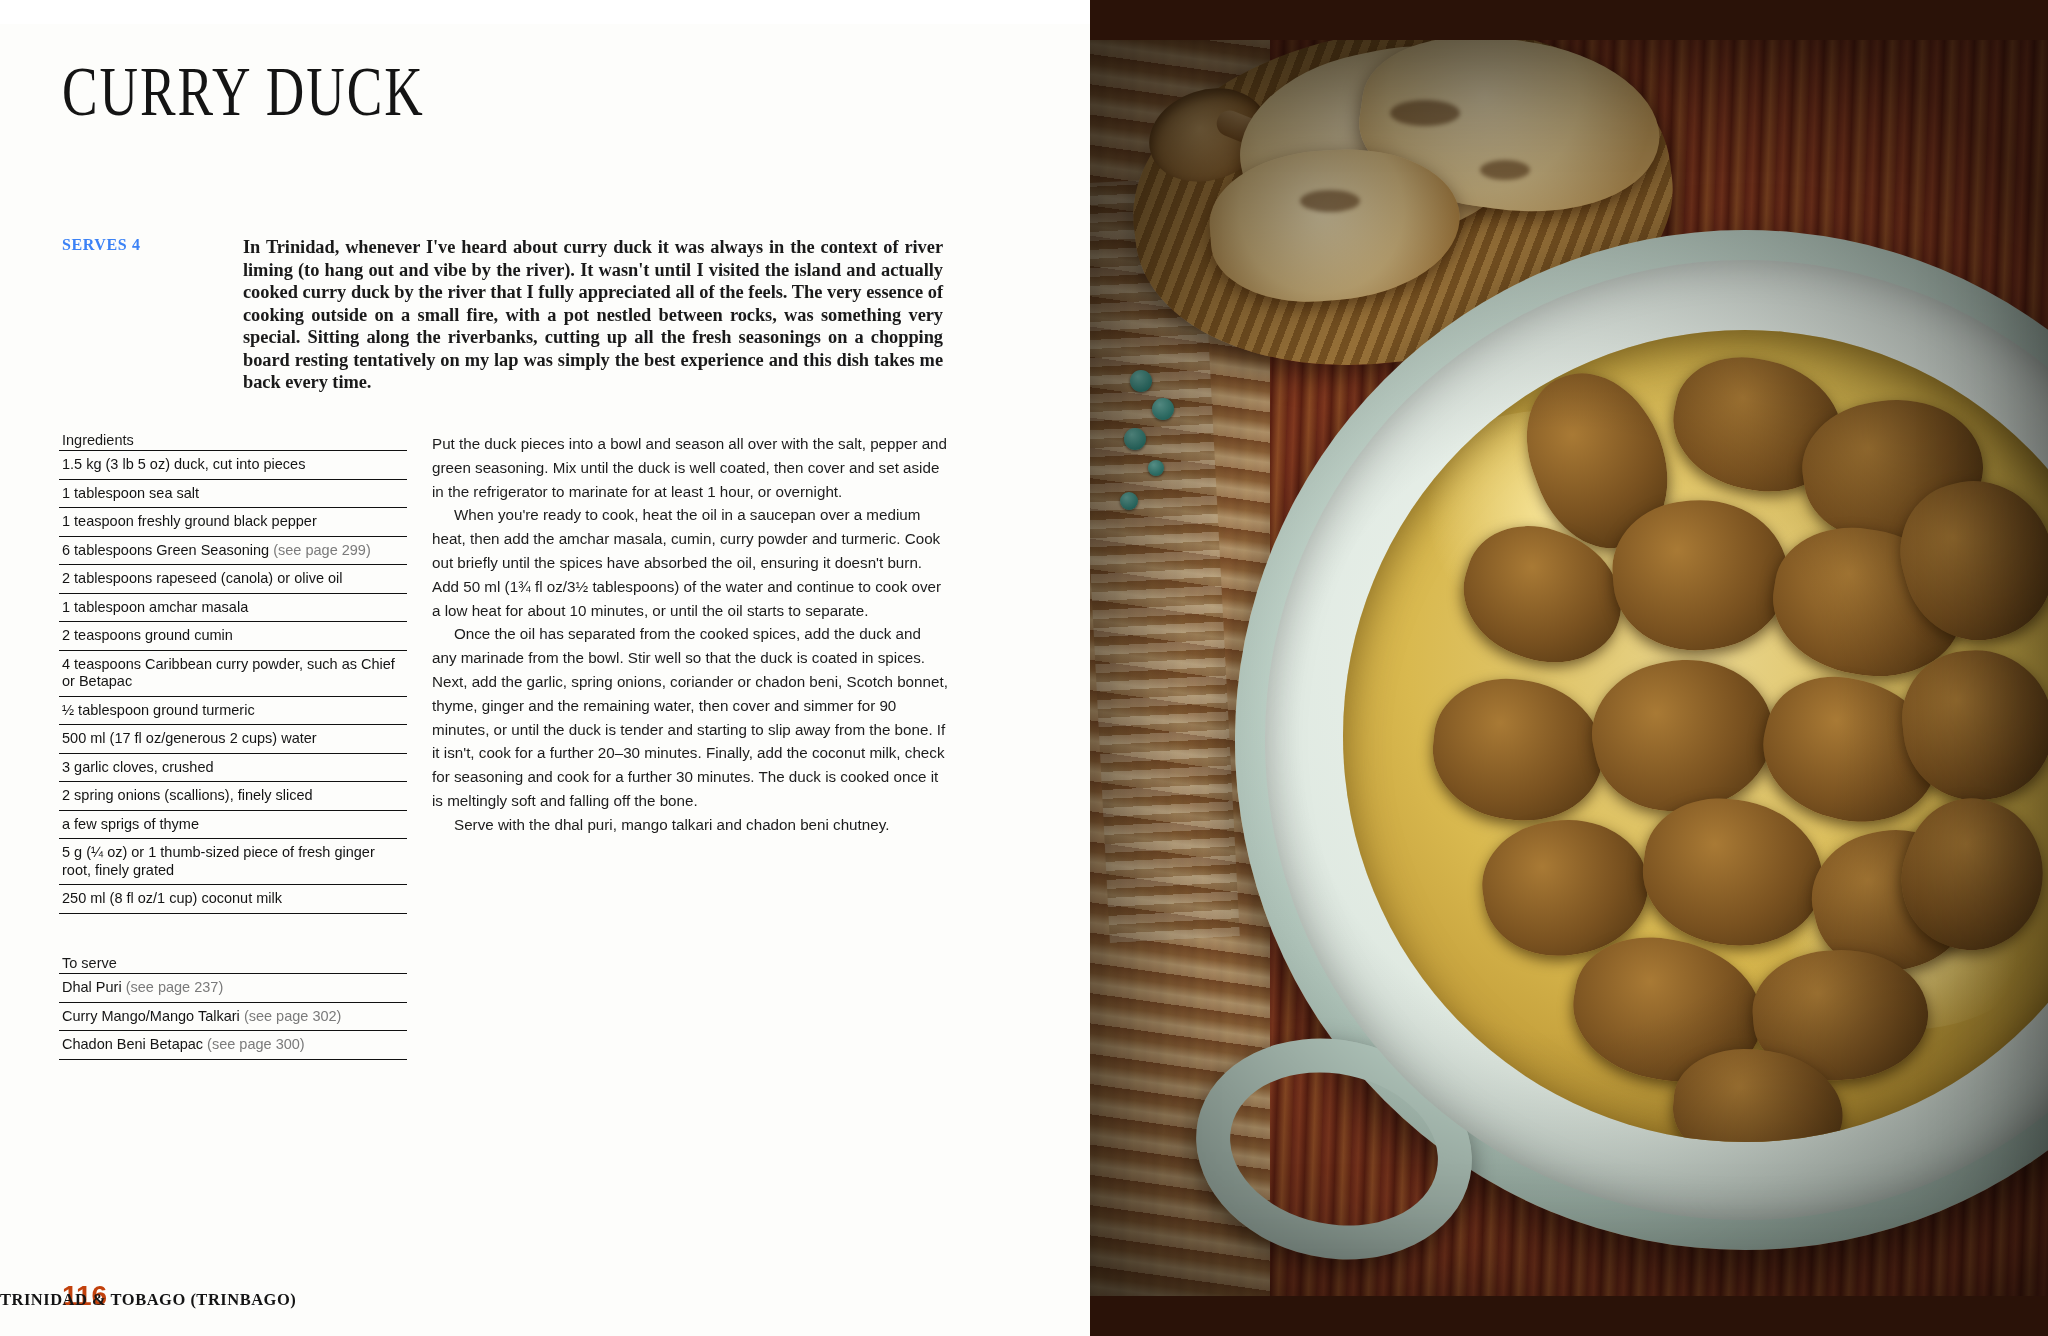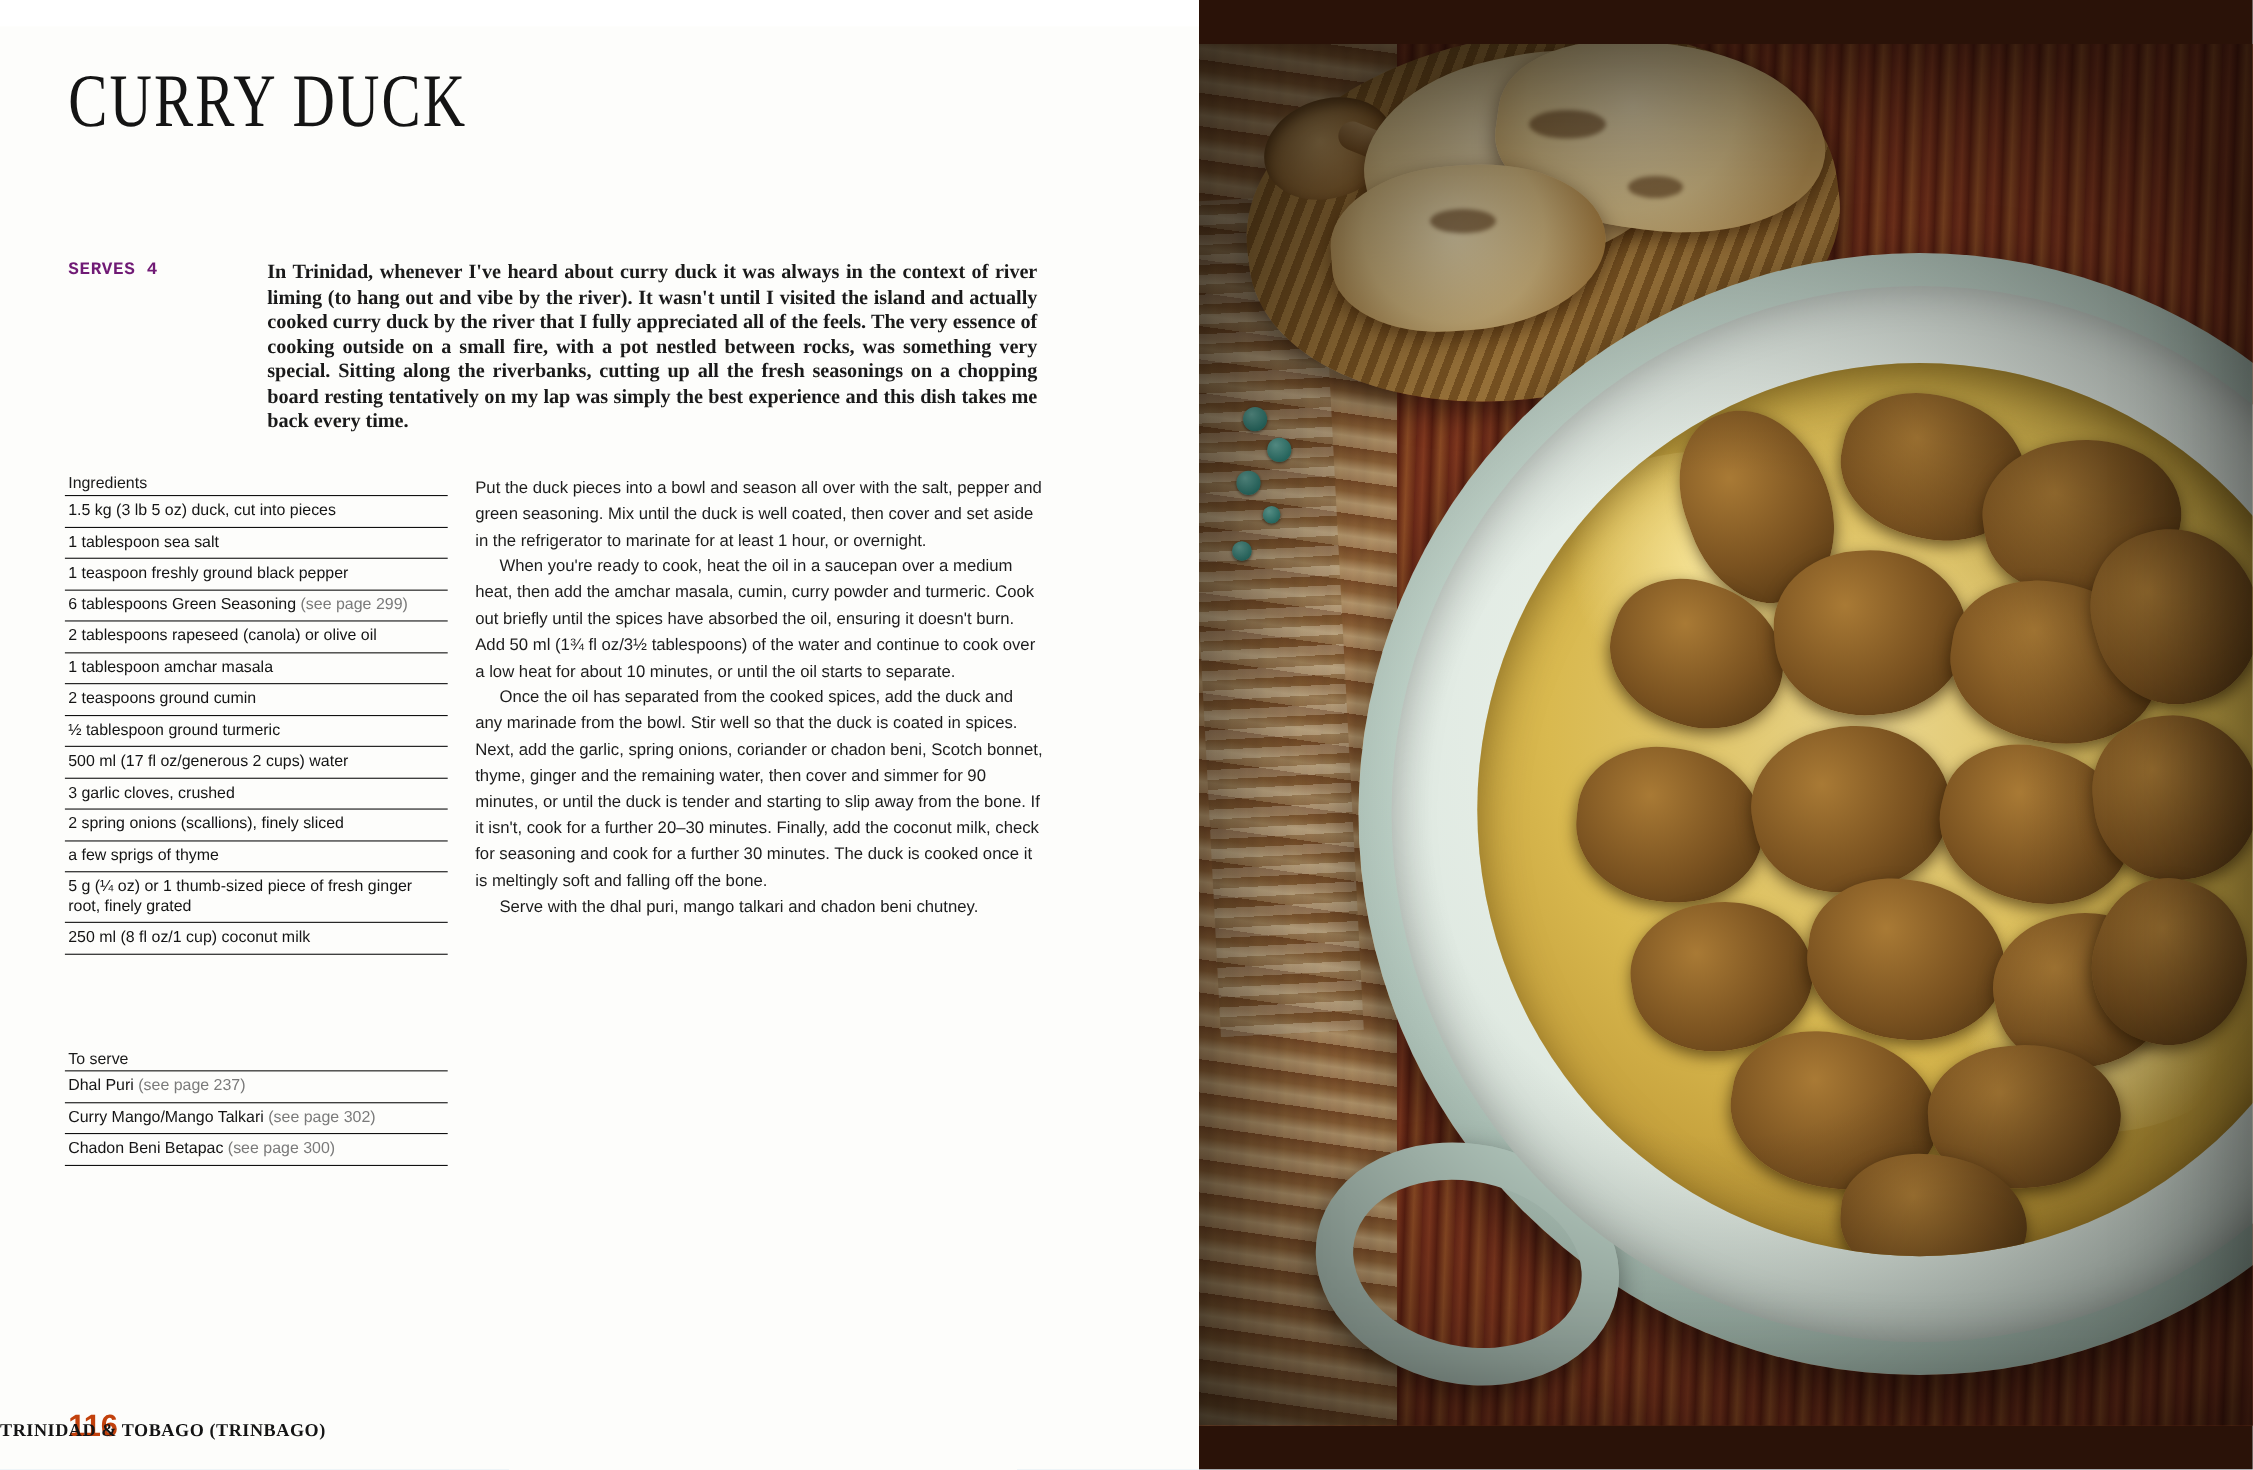--- a/index.html
+++ b/index.html
@@ -39,25 +39,25 @@
     letter-spacing: 2px;
     color: #141414;
     font-weight: 400;
     transform: scaleY(1.25) scaleX(0.97);
     transform-origin: left top;
   }
   .serves {
     position: absolute;
     left: 62px;
     top: 212px;
-    font-family: Liberation Mono, monospace;
+    font-family: Liberation Serif, serif;
     font-weight: bold;
     font-size: 16px;
     letter-spacing: 0.6px;
-    color: #701a75;
+    color: #3b82f6;
   }
   .intro {
     position: absolute;
     left: 243px;
     top: 212px;
     width: 700px;
     font-family: "Liberation Serif", serif;
     font-size: 18.4px;
     line-height: 22.5px;
     font-weight: bold;
@@ -299,20 +299,21 @@
 
     <div class="ing-col">
       <div class="col-head">Ingredients</div>
       <div class="ing-item"><span>1.5 kg (3 lb 5 oz) duck, cut into pieces</span><span class="pg"></span></div>
       <div class="ing-item"><span>1 tablespoon sea salt</span><span class="pg"></span></div>
       <div class="ing-item"><span>1 teaspoon freshly ground black pepper</span><span class="pg"></span></div>
       <div class="ing-item"><span>6 tablespoons Green Seasoning </span><span class="pg">(see page 299)</span></div>
       <div class="ing-item"><span>2 tablespoons rapeseed (canola) or olive oil</span><span class="pg"></span></div>
       <div class="ing-item"><span>1 tablespoon amchar masala</span><span class="pg"></span></div>
       <div class="ing-item"><span>2 teaspoons ground cumin</span><span class="pg"></span></div>
+      <div class="ing-item"><span>4 teaspoons Caribbean curry powder, such as Chief or Betapac</span><span class="pg"></span></div>
       <div class="ing-item"><span>½ tablespoon ground turmeric</span><span class="pg"></span></div>
       <div class="ing-item"><span>500 ml (17 fl oz/generous 2 cups) water</span><span class="pg"></span></div>
       <div class="ing-item"><span>3 garlic cloves, crushed</span><span class="pg"></span></div>
       <div class="ing-item"><span>2 spring onions (scallions), finely sliced</span><span class="pg"></span></div>
       <div class="ing-item"><span>a few sprigs of thyme</span><span class="pg"></span></div>
       <div class="ing-item"><span>5 g (¼ oz) or 1 thumb-sized piece of fresh ginger root, finely grated</span><span class="pg"></span></div>
       <div class="ing-item"><span>250 ml (8 fl oz/1 cup) coconut milk</span><span class="pg"></span></div>
     </div>
 
     <div class="serve-block">

